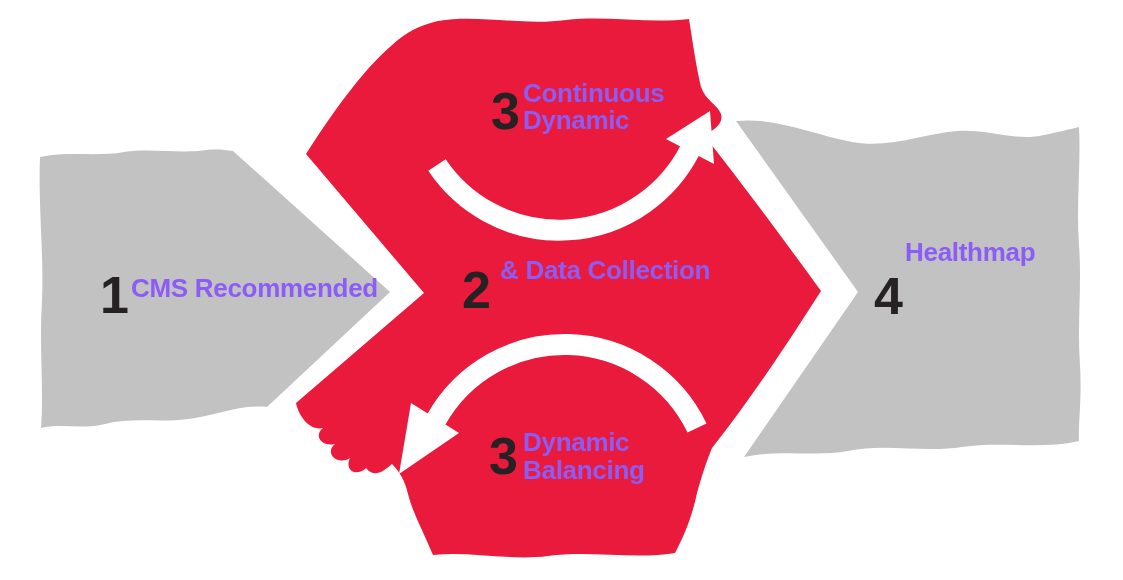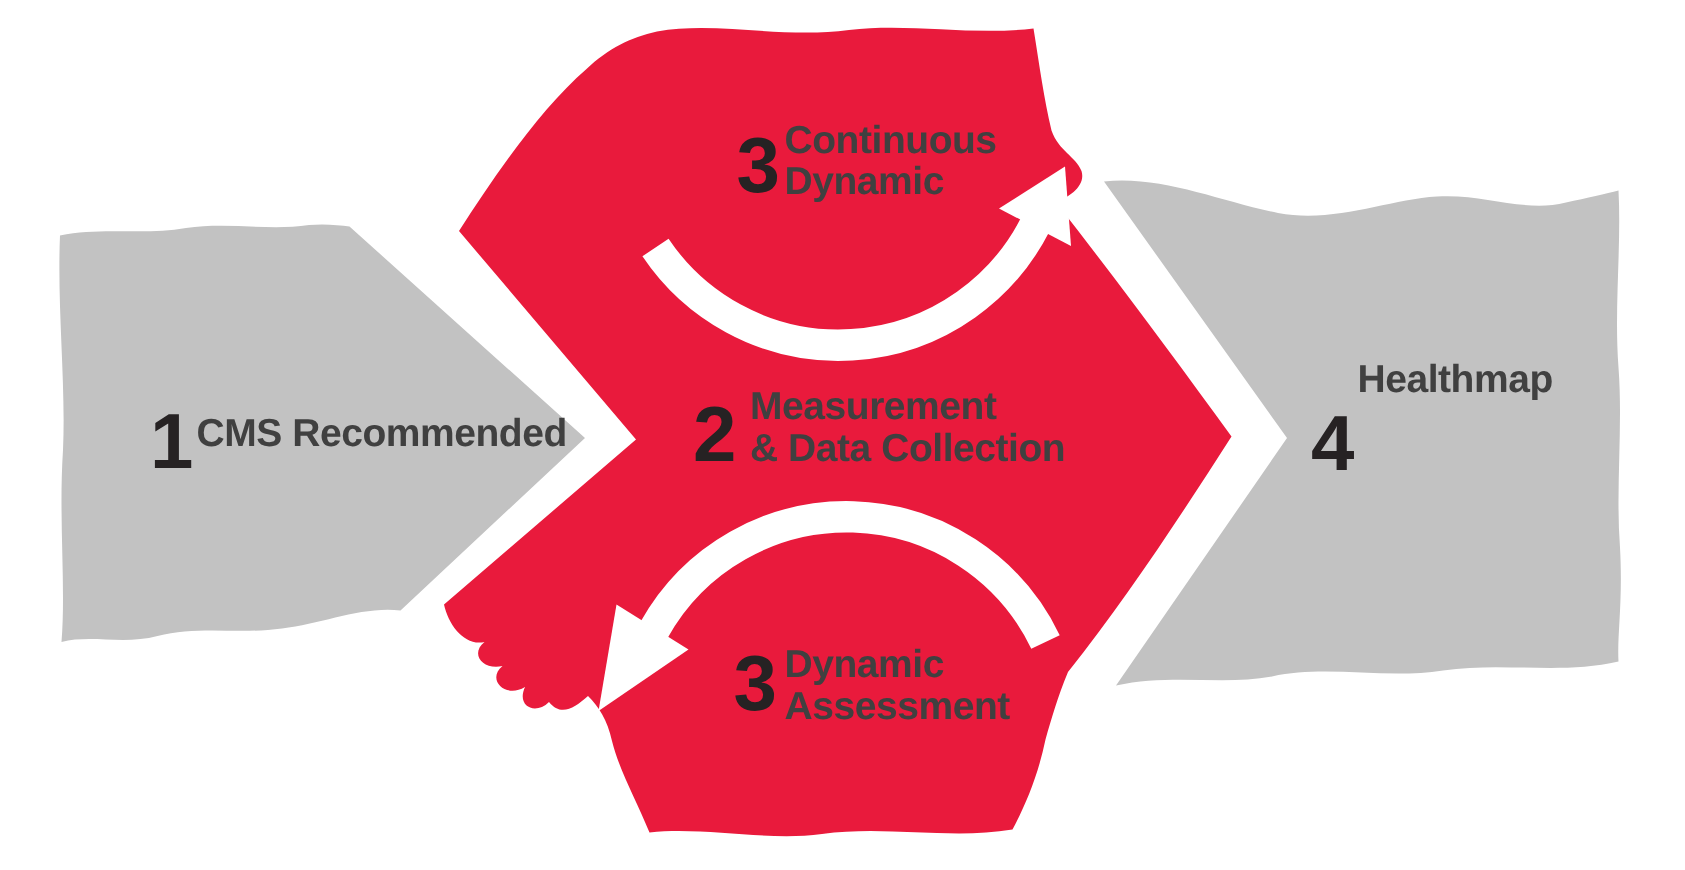--- a/index.html
+++ b/index.html
@@ -21,21 +21,21 @@
     color:#262223;
     white-space:nowrap;
   }
   .lbl{
     position:absolute;
     font-family:"Liberation Sans", sans-serif;
     font-weight:700;
     font-size:26px;
     line-height:28px;
     letter-spacing:-0.3px;
-    color:#404040;
+    color:#8b5cf6;
     white-space:nowrap;
   }
 </style>
 </head>
 <body>
 
 <div class="stage">
 
   <svg width="1123" height="580" viewBox="0 0 1123 580">
 
@@ -71,34 +71,33 @@
     <path d="M 399,474 L 459,433 L 411,403 Z" fill="#ffffff"></path>
   </svg>
 
   <div class="num" style="left:100px;top:269px">1</div>
   <div class="lbl" style="left:131px;top:274px">
     <div>CMS Recommended</div>
   </div>
 
   <div class="num" style="left:462px;top:264px">2</div>
   <div class="lbl" style="left:500px;top:256px">
-    <div>Measurement</div>
     <div>&amp; Data Collection</div>
   </div>
 
   <div class="num" style="left:491px;top:85px">3</div>
   <div class="lbl" style="left:523px;top:80px;line-height:27px">
     <div>Continuous</div>
     <div>Dynamic</div>
   </div>
 
   <div class="num" style="left:489px;top:430px">3</div>
   <div class="lbl" style="left:523px;top:428px">
     <div>Dynamic</div>
-    <div>Assessment</div>
+    <div>Balancing</div>
   </div>
 
   <div class="num" style="left:874px;top:270px">4</div>
   <div class="lbl" style="left:905px;top:239px;line-height:27.7px">
     <div>Healthmap</div>
   </div>
 
 </div>
 
 </body></html>

